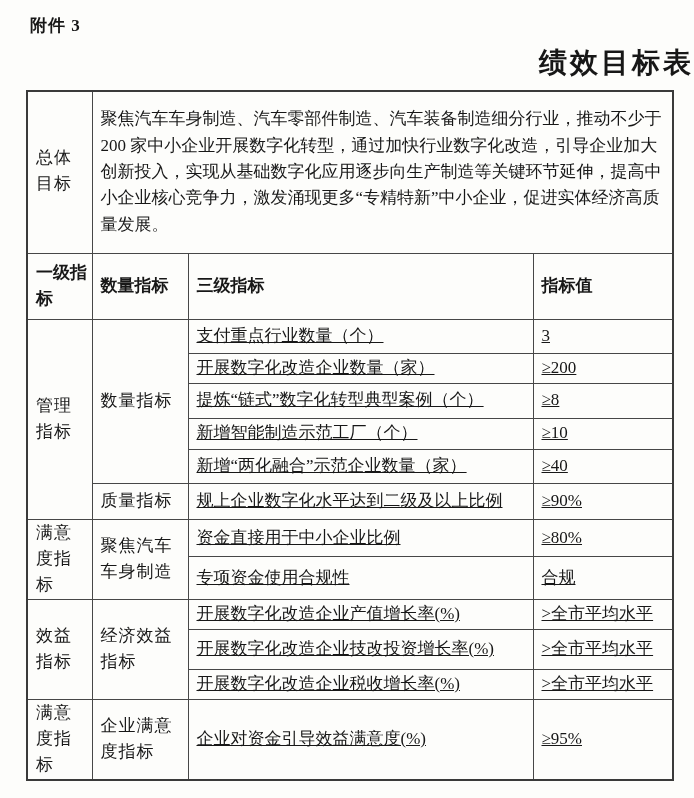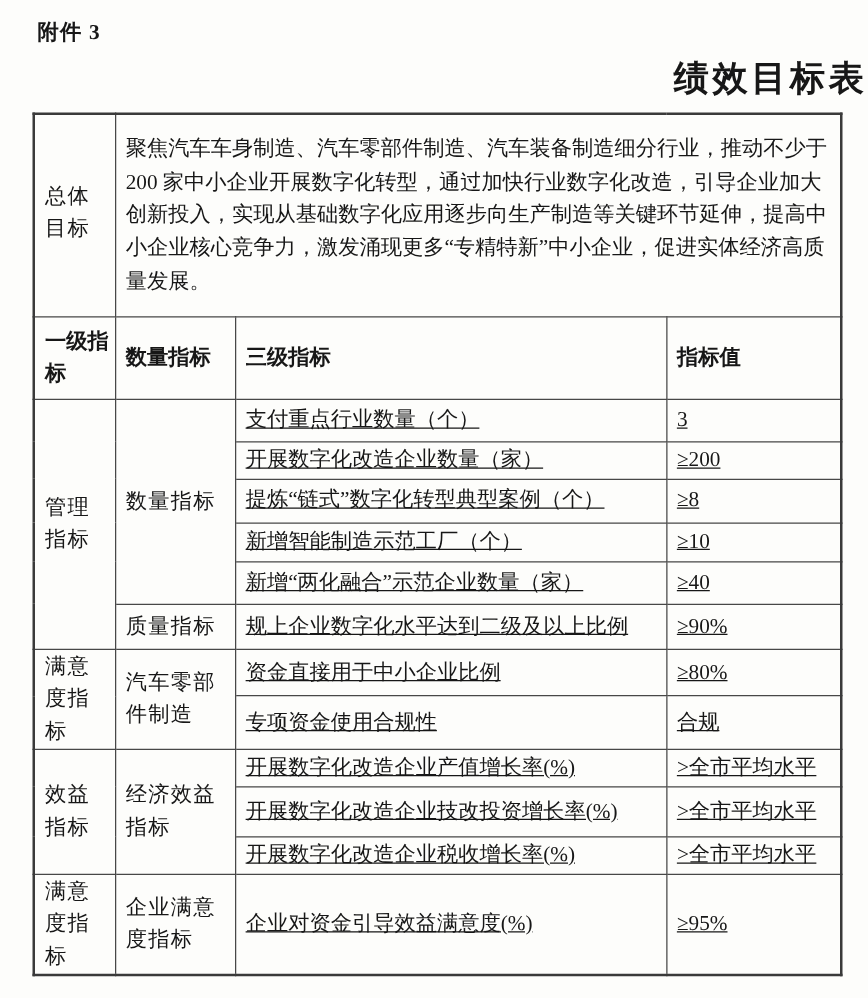--- a/index.html
+++ b/index.html
@@ -130,21 +130,21 @@
   </tr>
 
   <tr style="height:36px">
     <td class="l1">质量指标</td>
     <td class="ind">规上企业数字化水平达到二级及以上比例</td>
     <td class="val">≥90%</td>
   </tr>
 
   <tr style="height:35px">
     <td class="l1" rowspan="2">满意度指标</td>
-    <td class="l1" rowspan="2">汽车零部件制造</td>
+    <td class="l1" rowspan="2">聚焦汽车车身制造</td>
     <td class="ind">资金直接用于中小企业比例</td>
     <td class="val">≥80%</td>
   </tr>
   <tr style="height:39px">
     <td class="ind">专项资金使用合规性</td>
     <td class="val">合规</td>
   </tr>
 
   <tr style="height:30px">
     <td class="l1" rowspan="3">效益指标</td>

